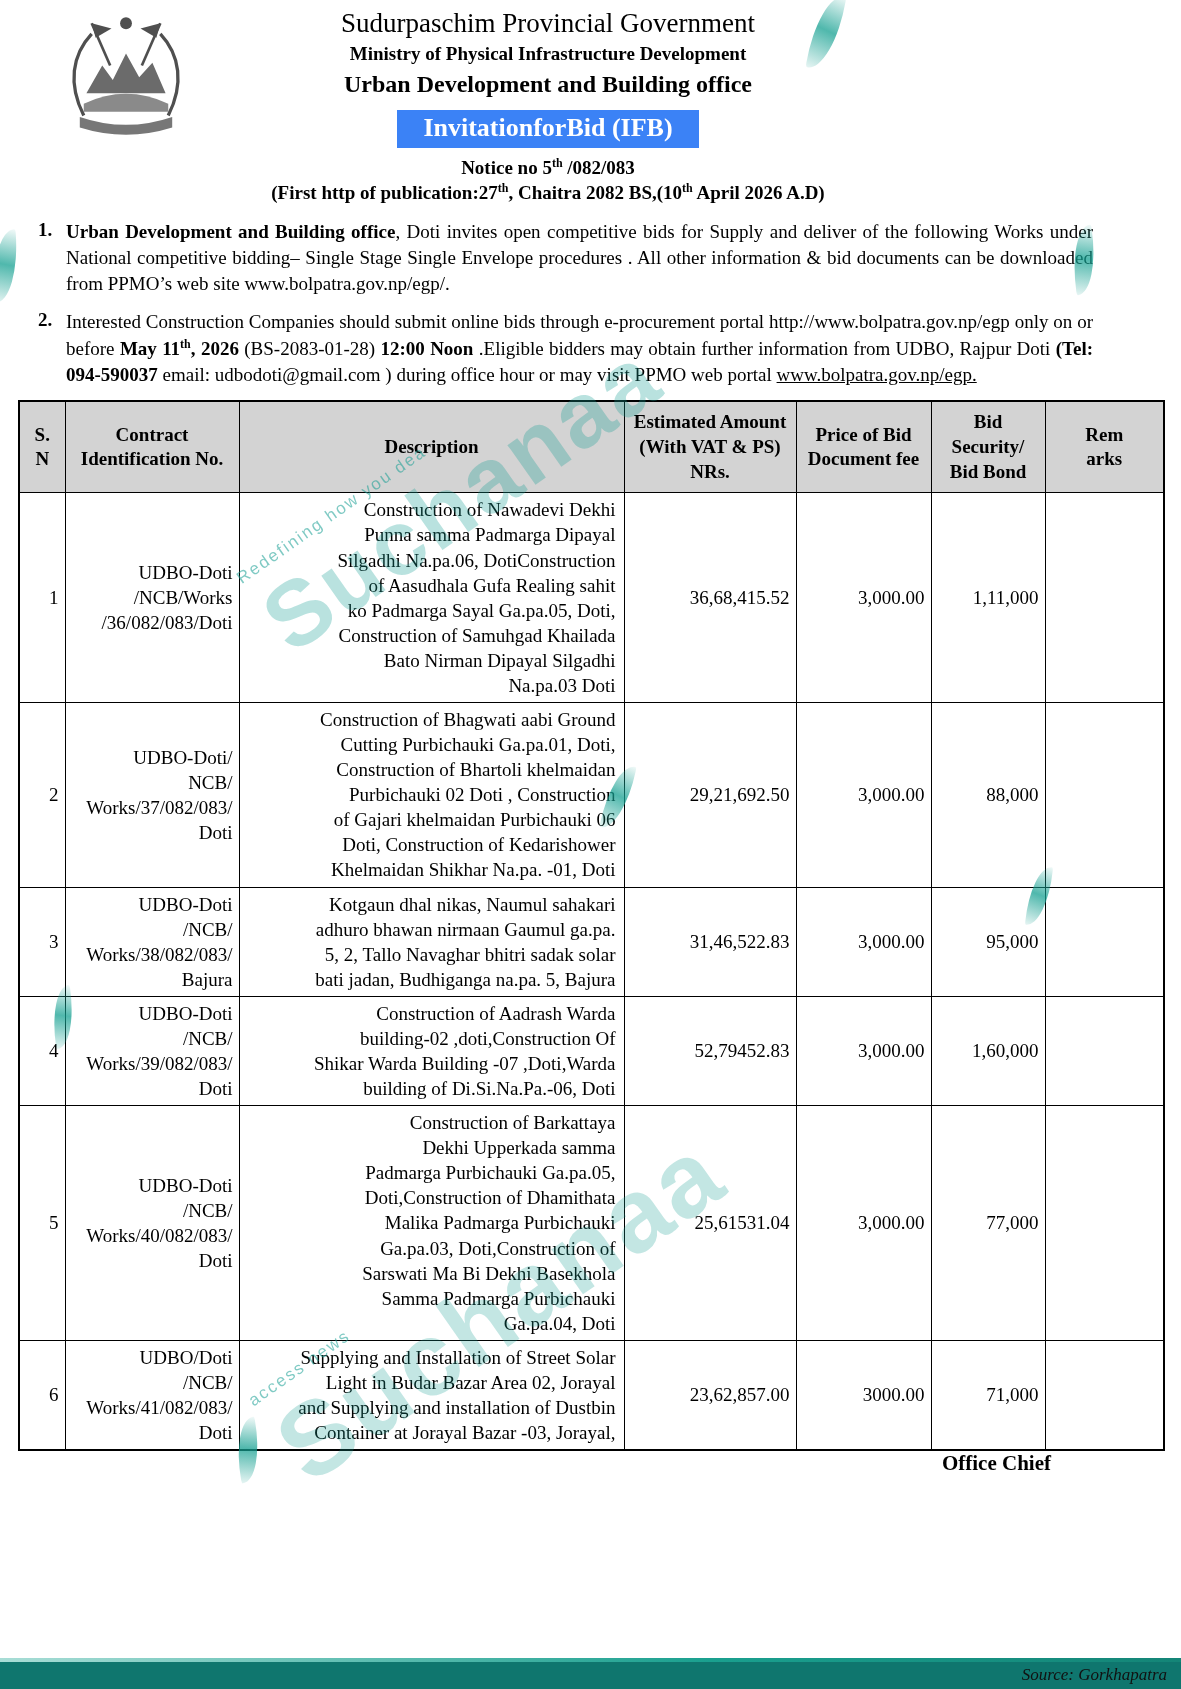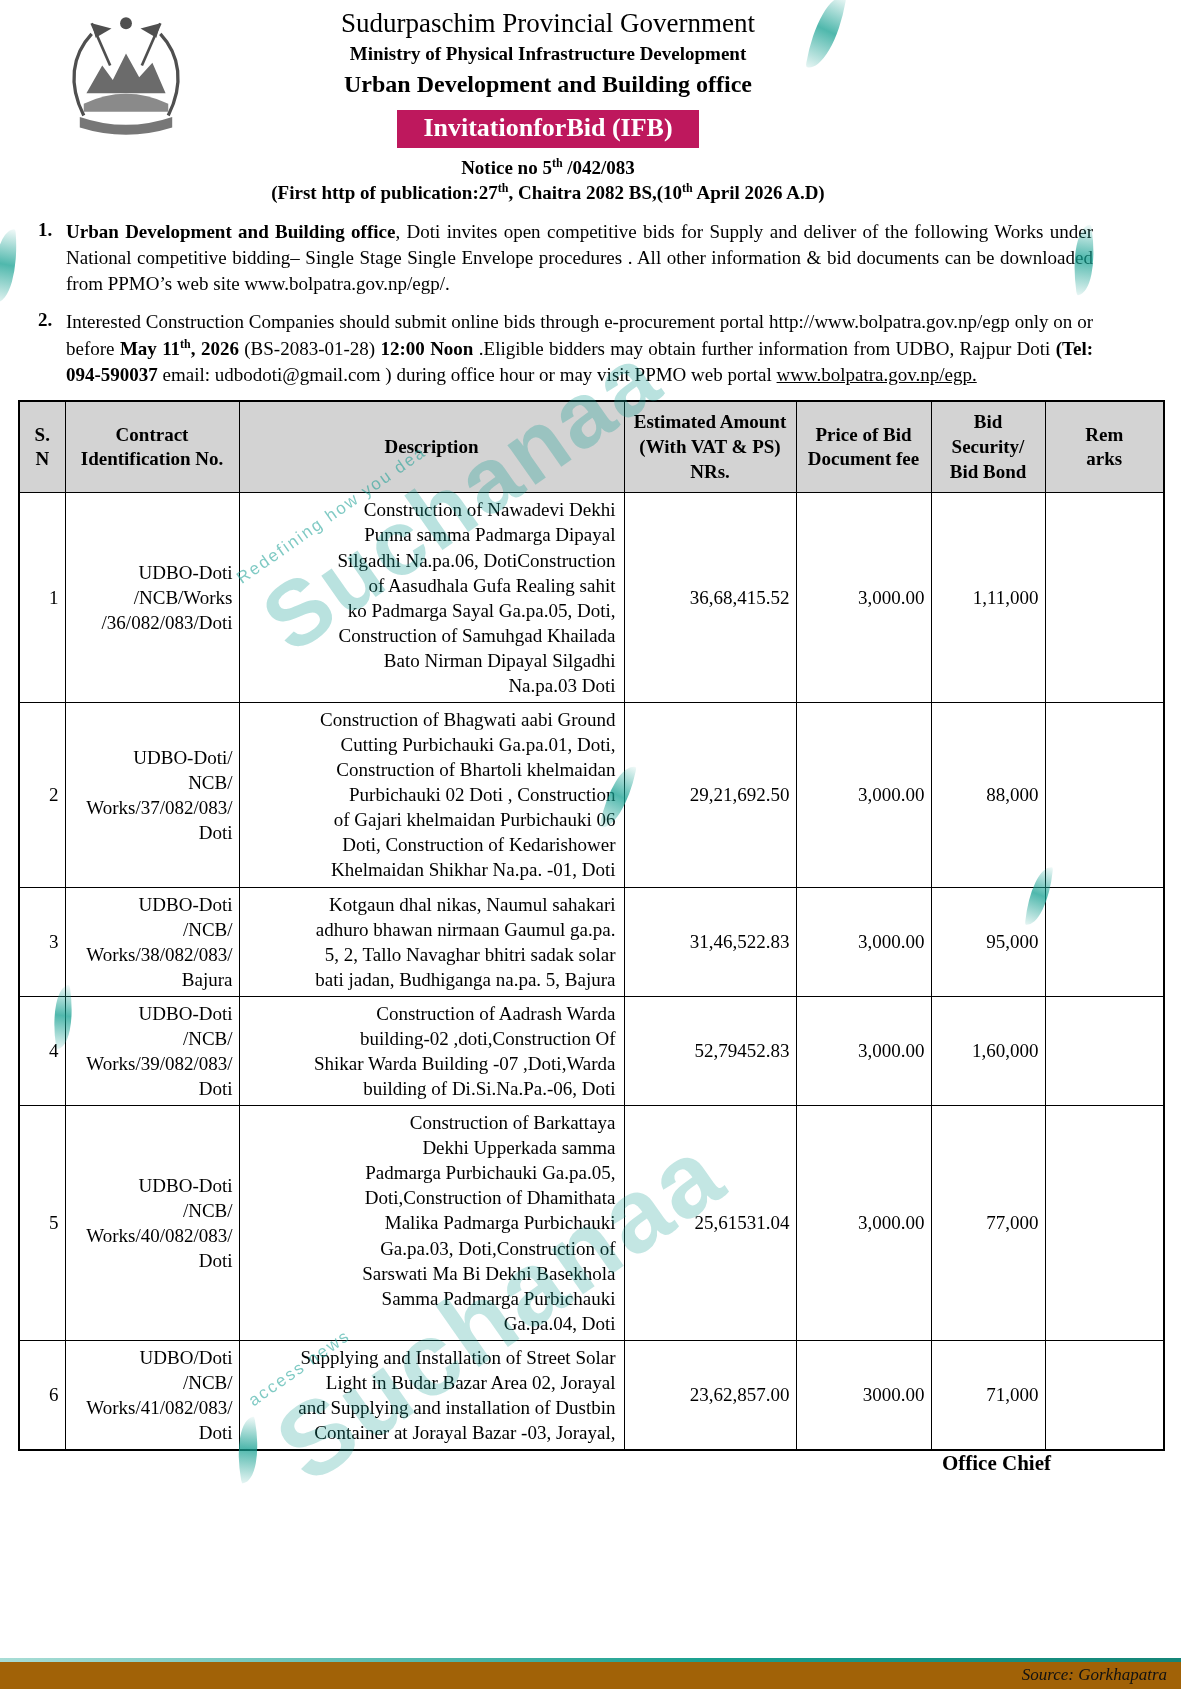--- a/index.html
+++ b/index.html
@@ -33,21 +33,21 @@
   
   .content { position:relative; z-index:1; padding:8px 18px 0 18px; }
 
   .header-block { position:relative; text-align:center; padding-right:85px; }
   .emblem { position:absolute; left:42px; top:2px; width:132px; height:132px; }
   .gov-title   { font-size:27px; font-weight:normal; }
   .ministry    { font-size:19px; font-weight:bold; margin-top:4px; }
   .office-name { font-size:24px; font-weight:bold; margin-top:6px; }
   .location    { font-size:19px; font-weight:bold; margin-top:4px; }
   .banner {
-    display:inline-block; background:#be185d; color:#fff; font-weight:bold;
+    display:inline-block; background:#3b82f6; color:#fff; font-weight:bold;
     font-size:26px; padding:3px 26px 5px; margin-top:12px;
   }
   .notice-line { font-size:19px; font-weight:bold; margin-top:8px; }
   .pub-line    { font-size:19px; font-weight:bold; margin-top:2px; }
   sup { font-size:12px; }
 
   .paras { margin-top:14px; padding-right:70px; }
   .para { display:flex; margin-bottom:12px; }
   .para-num { flex:0 0 48px; padding-left:20px; font-weight:bold; font-size:19px; }
   .para-body { flex:1; font-size:19px; line-height:1.38; text-align:justify; }
@@ -59,21 +59,21 @@
   th {
     background:#d3d3d3; font-weight:bold; font-size:19px; text-align:center;
     white-space:pre-line; padding:8px 3px; line-height:1.3;
   }
   td { font-size:19px; padding:3px 6px; text-align:right; line-height:1.32; }
   td.desc { text-align:right; white-space:pre-line; padding:4px 8px; }
   td.contract { white-space:pre-line; }
 
   .signature { text-align:right; padding-right:112px; font-weight:bold; font-size:21px; }
 
-  .source-bar { position:absolute; left:0; right:0; bottom:0; z-index:3; background:#a16207; }
+  .source-bar { position:absolute; left:0; right:0; bottom:0; z-index:3; background:#0f766e; }
   .source-line { height:4px; background:linear-gradient(90deg,#a8ddd6,#1aa08f 60%,#148577); }
   .source-text { text-align:right; padding:3px 14px 4px 0; font-style:italic; font-size:17px; color:#111; }
 </style>
 </head>
 <body>
 
 <div class="decor-layer">
   <div class="wm" id="wm1">
     <div class="wm-tagline">Redefining how you dea</div>
     <div class="wm-brand">Suchanaa</div>
@@ -109,21 +109,21 @@
       <path d="M20 63 L32 42 L40 53 L50 33 L60 51 L70 40 L80 63 Z" fill="#6b6b6b"></path>
       <path d="M18 71 Q50 56 82 71 L82 77 L18 77 Z" fill="#8a8a8a"></path>
       <path d="M15 81 Q50 93 85 81 L85 89 Q50 100 15 89 Z" fill="#777777"></path>
     </svg>
     <div class="gov-title">Sudurpaschim Provincial Government</div>
     <div class="ministry">Ministry of Physical Infrastructure Development</div>
     <div class="office-name">Urban Development and Building office</div>
     <div>
       <span class="banner">InvitationforBid (IFB)</span>
     </div>
-    <div class="notice-line"><span>Notice no 5</span><sup>th</sup><span> /042/083</span></div>
+    <div class="notice-line"><span>Notice no 5</span><sup>th</sup><span> /082/083</span></div>
     <div class="pub-line"><span>(First http of publication:27</span><sup>th</sup><span>, Chaitra 2082 BS,(10</span><sup>th</sup><span> April 2026 A.D)</span></div>
   </div>
 
   <div class="paras">
     <div class="para">
       <div class="para-num">1.</div>
       <div class="para-body"><span class="b">Urban Development and Building office</span><span>, Doti invites open competitive bids for Supply and deliver of the following Works under National competitive bidding– Single Stage Single Envelope procedures . All other information &amp; bid documents can be downloaded from PPMO’s web site www.bolpatra.gov.np/egp/.</span></div>
     </div>
     <div class="para">
       <div class="para-num">2.</div>

